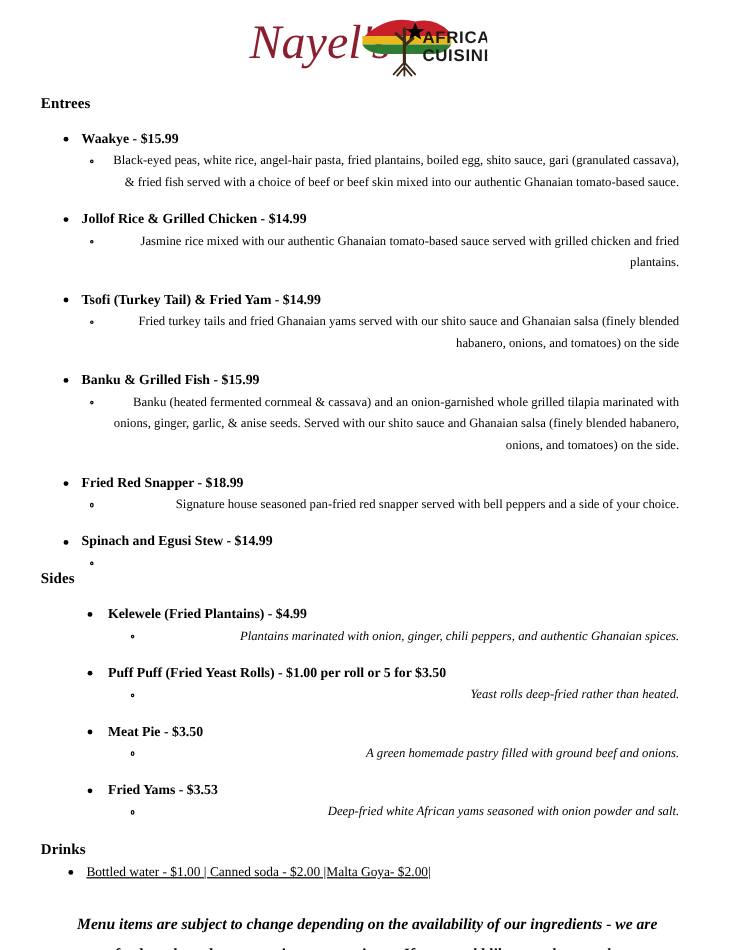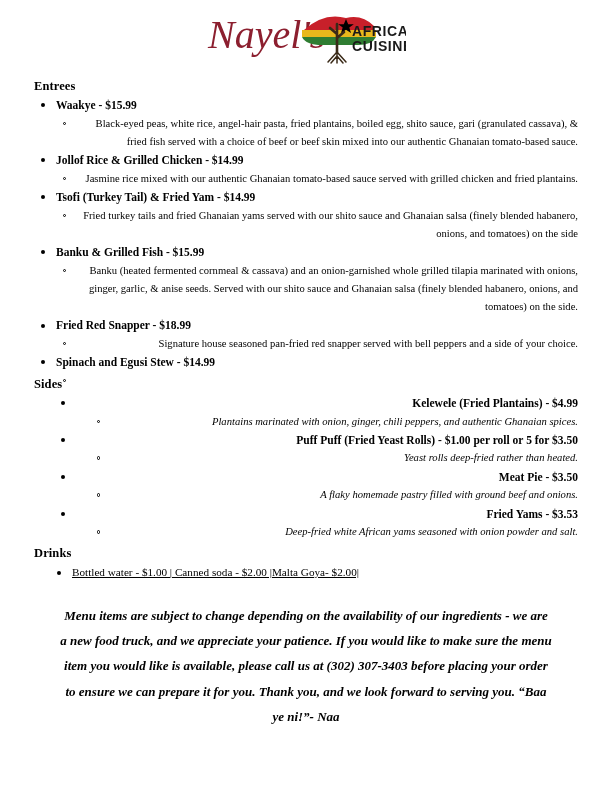--- a/index.html
+++ b/index.html
@@ -49,21 +49,21 @@
     margin: 3px 0 1px 0;
     letter-spacing: 0.1px;
   }
 
   ul.lvl1 {
     list-style: none;
     margin: 0;
     padding: 0;
   }
   ul.lvl1 > li.item {
-    margin: 0;
+    margin: 12px;
     padding: 0;
   }
   .item-head {
     position: relative;
     font-size: 11.5px;
     font-weight: bold;
     line-height: 1.62;
     padding-left: 22px;
   }
   .item-head .bullet {
@@ -89,21 +89,21 @@
     top: 0.66em;
     width: 3.4px;
     height: 3.4px;
     border-radius: 50%;
     border: 1px solid #000;
     box-sizing: border-box;
     background: transparent;
   }
 
   
-  .indented .item-head { padding-left: 44px; text-align: right; }
+  .indented .item-head { padding-left: 44px; }
   .indented .item-head .bullet { left: 27px; }
   .indented .desc { padding-left: 78px; font-style: italic; }
   .indented .desc .hollow { left: 63px; }
 
   
   .drink-line {
     position: relative;
     font-size: 11.2px;
     font-weight: normal;
     line-height: 1.7;
@@ -246,21 +246,21 @@
             <span>Yeast rolls deep-fried rather than heated.</span>
           </div>
         </li>
         <li class="item">
           <div class="item-head">
             <span class="bullet"></span>
             <span>Meat Pie - $3.50</span>
           </div>
           <div class="desc">
             <span class="hollow"></span>
-            <span>A flaky homemade pastry filled with ground beef and onions.</span>
+            <span>A green homemade pastry filled with ground beef and onions.</span>
           </div>
         </li>
         <li class="item">
           <div class="item-head">
             <span class="bullet"></span>
             <span>Fried Yams - $3.53</span>
           </div>
           <div class="desc">
             <span class="hollow"></span>
             <span>Deep-fried white African yams seasoned with onion powder and salt.</span>

